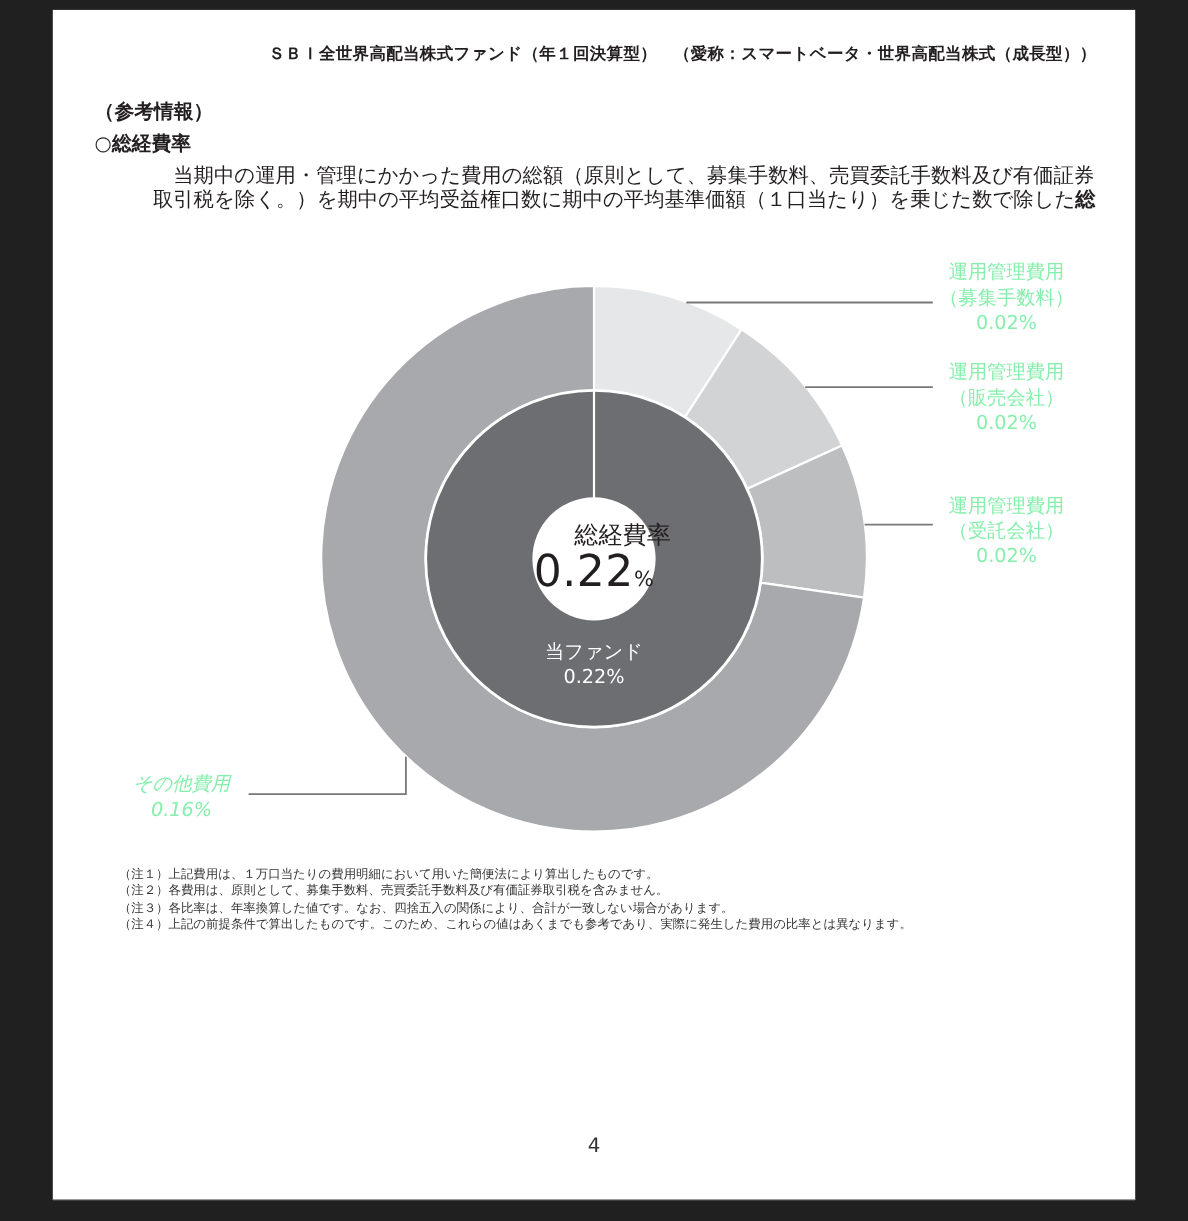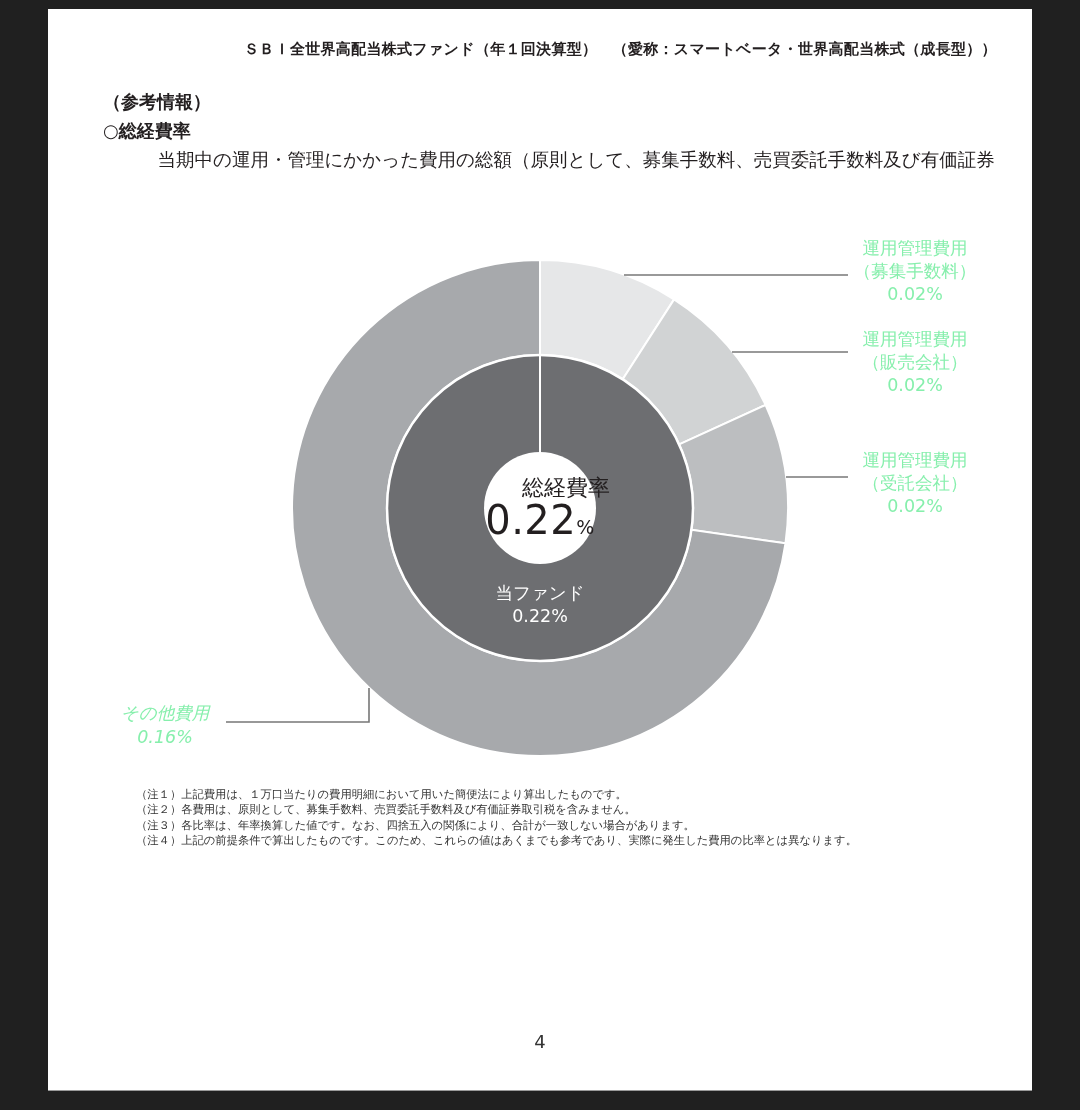--- a/index.html
+++ b/index.html
@@ -12,52 +12,53 @@
   .page {
     position: absolute; left: 48px; top: 9px; width: 984px; height: 1081px;
     background: #ffffff;
     border-bottom: 1px solid #9a9a9a;
   }
   .abs { position: absolute; white-space: nowrap; }
   .header {
     left: 244px; top: 39px; font-size: 15px; font-weight: bold; letter-spacing: 0.3px;
     line-height: 20px;
   }
-  .section-label { left: 103px; font-size: 18px; font-weight: bold; line-height: 22px; }
+  .section-label { left: 86px; font-size: 18px; font-weight: bold; line-height: 22px; }
   .para {
     left: 103px; top: 149px; width: 880px; font-size: 18.5px; line-height: 22px; margin-left: 36px;
   }
   .para .line { display: block; white-space: nowrap; }
   .para b { font-weight: bold; }
   svg.chart { position: absolute; left: 0; top: 0; width: 1080px; height: 1110px; }
   .label {
     text-align: center; font-size: 17.5px; line-height: 23px; color: #86efac;
   }
   .label span { display: block; }
   .center-title { left: 470px; width: 140px; top: 475px; text-align: right; font-size: 22px; line-height: 26px; }
   .center-value { left: 470px; width: 140px; top: 496px; text-align: center; font-size: 40px; line-height: 48px; letter-spacing: 0.5px; }
   .center-value .pct { font-size: 19px; }
   .inner-label { left: 460px; width: 160px; top: 582px; color: #ffffff; }
   .notes {
-    left: 108px; top: 787px; font-size: 11.3px; line-height: 15.3px; color: #333333; margin-left: 28px;
+    left: 108px; top: 787px; font-size: 11.3px; line-height: 15.3px; color: #333333;
   }
   .notes span { display: block; white-space: nowrap; }
   .page-number { left: 520px; width: 40px; top: 1031px; text-align: center; font-size: 18px; color: #333333; }
 </style>
 </head>
 <body>
 
 <div class="page"></div>
 
 <div class="abs header">ＳＢＩ全世界高配当株式ファンド（年１回決算型）　（愛称：スマートベータ・世界高配当株式（成長型））</div>
 <div class="abs section-label" style="top:91px">（参考情報）</div>
 <div class="abs section-label" style="top:120px">○総経費率</div>
 
 <div class="abs para">
   <span class="line">　当期中の運用・管理にかかった費用の総額（原則として、募集手数料、売買委託手数料及び有価証券</span>
+  <span class="line"><span>取引税を除く。）を期中の平均受益権口数に期中の平均基準価額（１口当たり）を乗じた数で除した</span><b>総</b></span>
 </div>
 
 <svg class="chart" viewBox="0 0 1080 1110">
   <g>
     <path id="seg-0" stroke="#ffffff" stroke-width="2" d="M540,260 A248,248 0 0 1 674.0789227289882,299.36912385786707 L622.7180450707065,379.28820947682925 A153,153 0 0 0 540,355 Z" fill="#e6e7e8"></path>
     <path id="seg-1" stroke="#ffffff" stroke-width="2" d="M674.0789227289882,299.36912385786707 A248,248 0 0 1 765.5887348479205,404.97707677553217 L679.1736952892413,444.44150301071136 A153,153 0 0 0 622.7180450707065,379.28820947682925 Z" fill="#d1d3d4"></path>
     <path id="seg-2" stroke="#ffffff" stroke-width="2" d="M765.5887348479205,404.97707677553217 A248,248 0 0 1 785.4757175864713,543.2940798917747 L691.4426806077827,529.7741702558127 A153,153 0 0 0 679.1736952892413,444.44150301071136 Z" fill="#bcbec0"></path>
     <path id="seg-3" stroke="#ffffff" stroke-width="2" d="M785.4757175864713,543.2940798917747 A248,248 0 1 1 539.9999999999999,260 L540,355 A153,153 0 1 0 691.4426806077827,529.7741702558127 Z" fill="#a7a9ac"></path>
   </g>
   <circle id="inner-ring" cx="540" cy="508" r="153" stroke="#ffffff" stroke-width="2.5" fill="#6d6e71"></circle>

